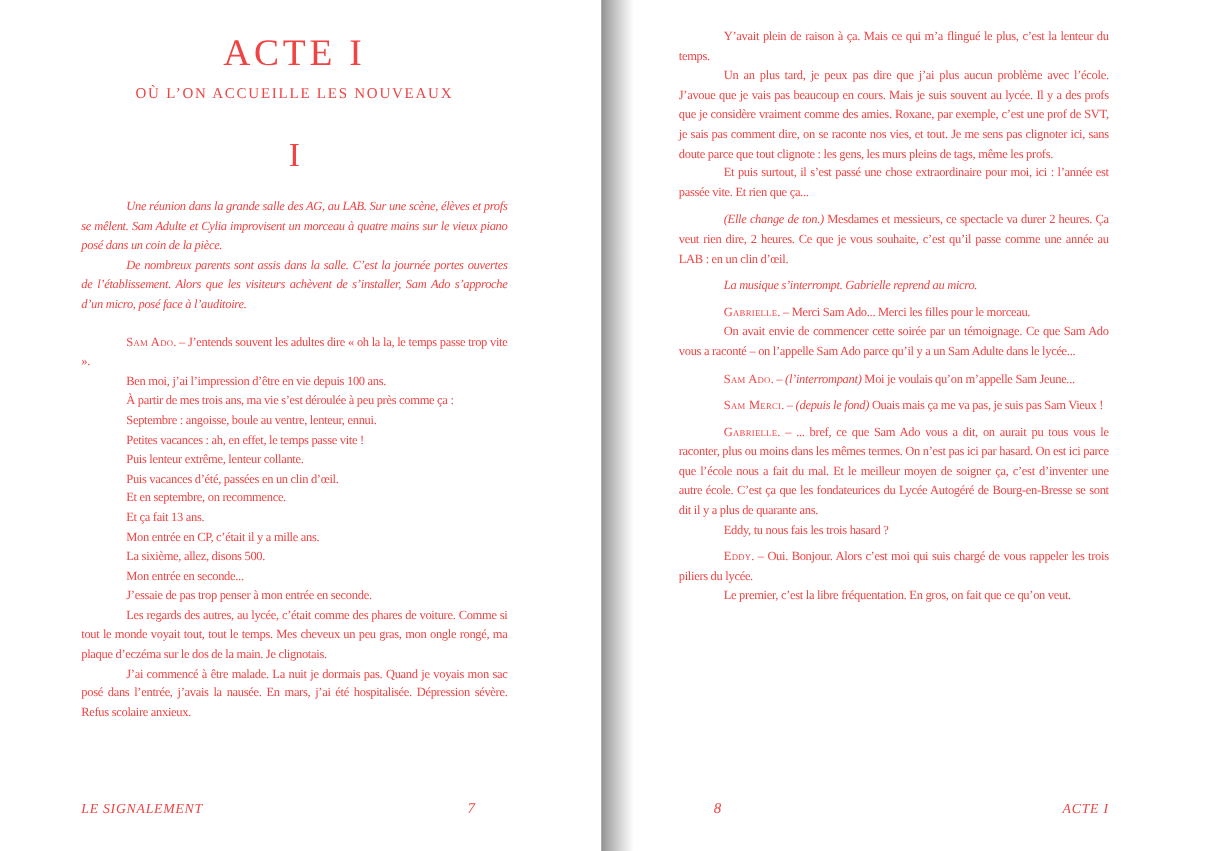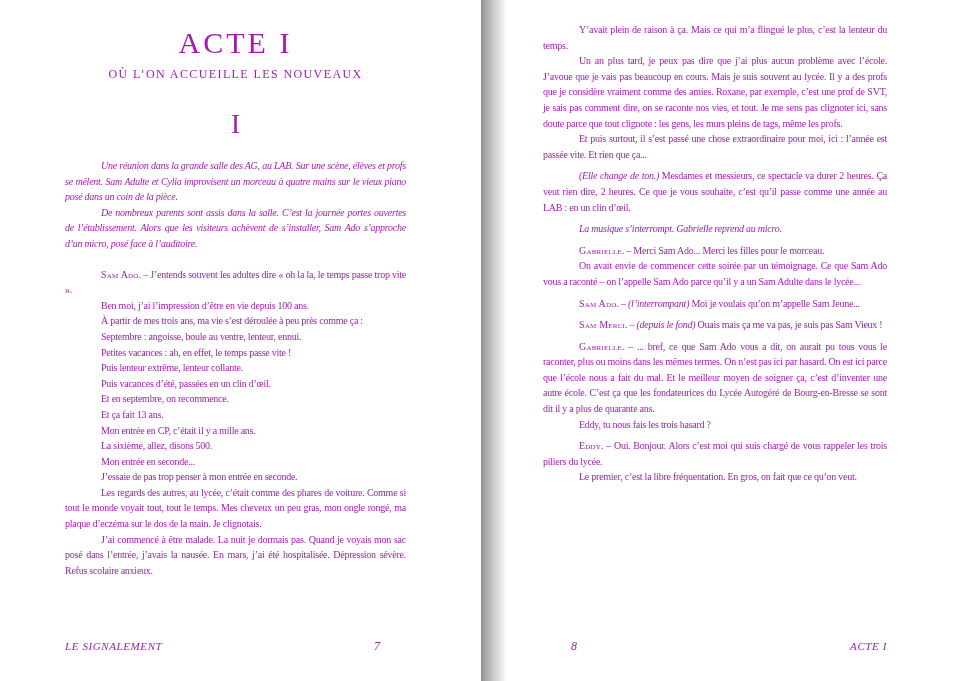--- a/index.html
+++ b/index.html
@@ -2,21 +2,21 @@
 <html lang="fr"><head>
 <meta charset="utf-8">
 <style>
   html,body { margin:0; padding:0; background:#ffffff; }
   .spread {
     position:relative;
     width:970px; height:681px;
     background:#ffffff;
     overflow:hidden;
     font-family:"Liberation Serif", serif;
-    color:#a21caf;
+    color:#ef4444;
   }
   
   .gutter {
     position:absolute; left:481px; top:0;
     width:26px; height:681px;
     background:linear-gradient(to right, #909090 0%, #a8a8a8 18%, #d2d2d2 55%, #ffffff 100%);
   }
   
   .col { position:absolute; top:0; }
   .col-left  { left:65px;  width:341px; }

